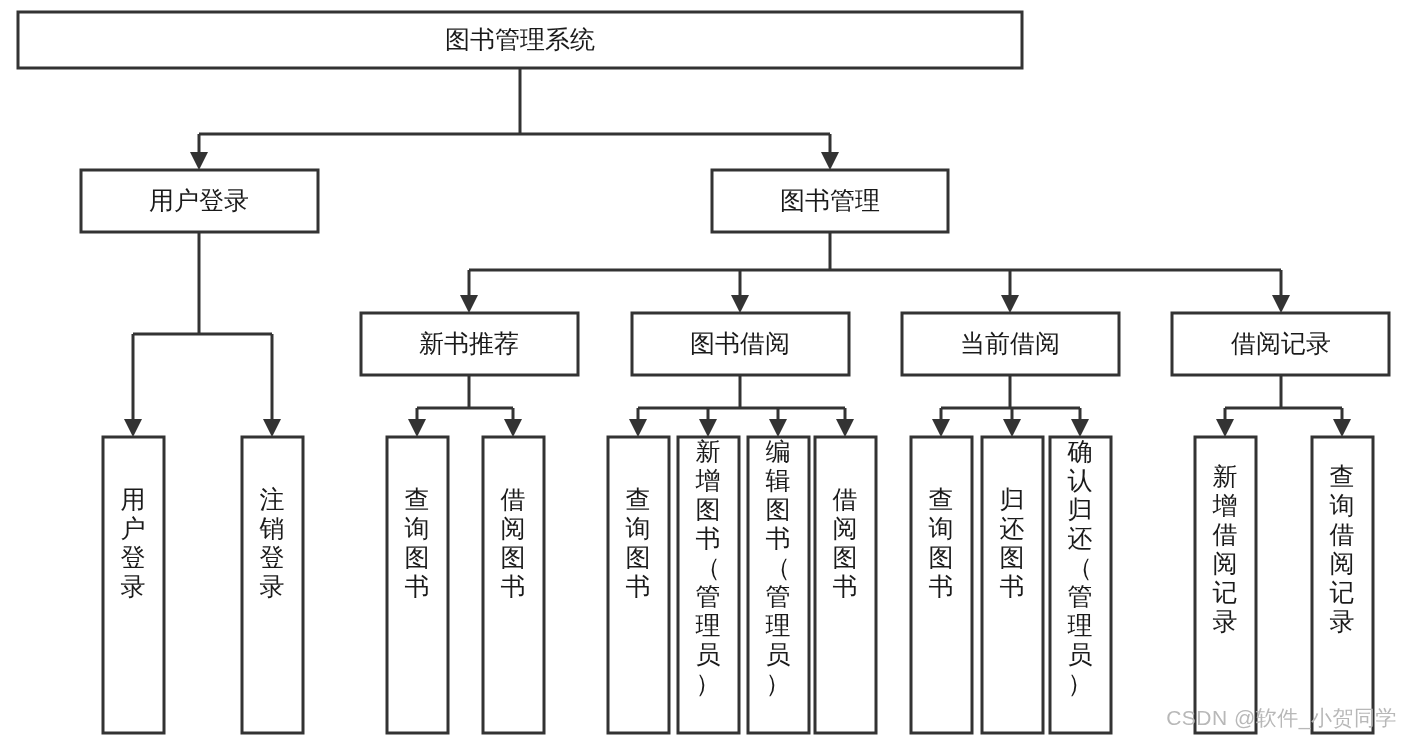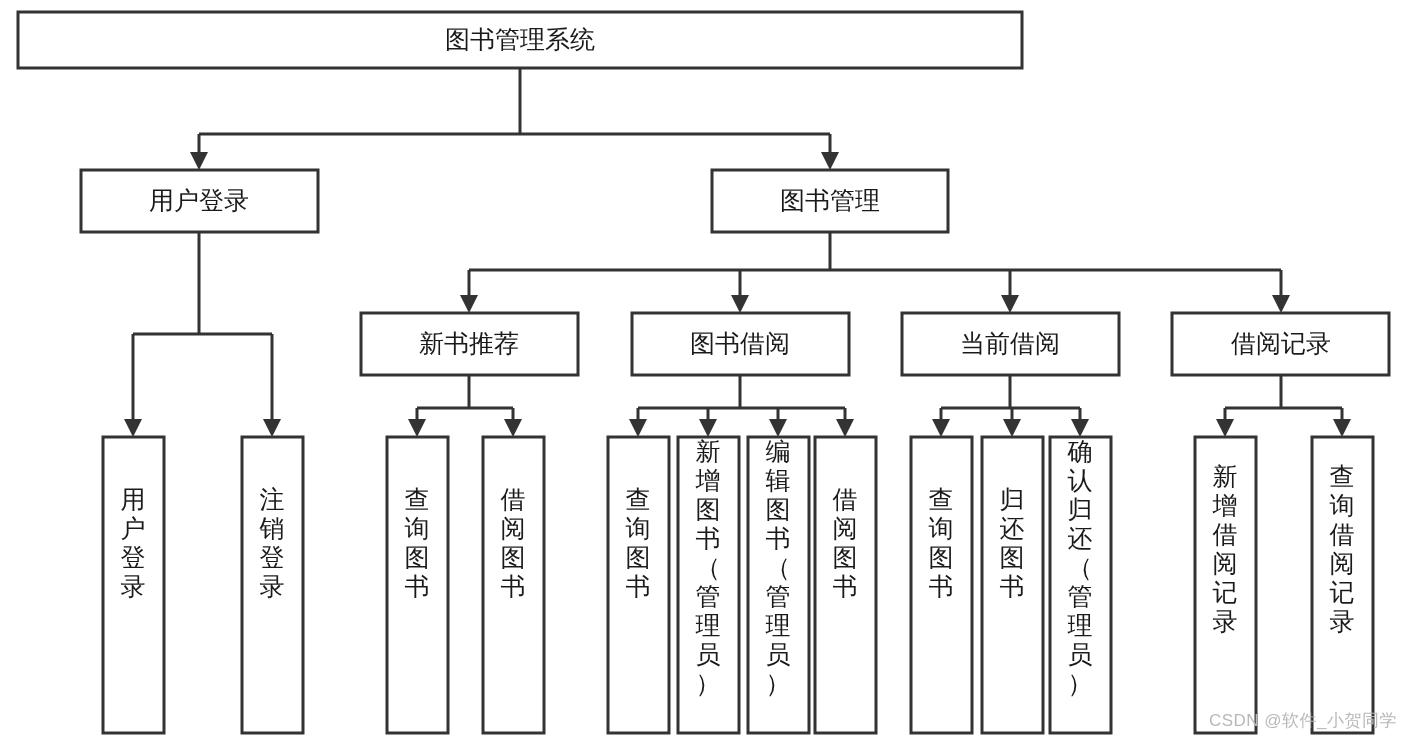--- a/index.html
+++ b/index.html
@@ -54,21 +54,21 @@
     fill: #1a1a1a;
     font-family: "Liberation Sans", sans-serif;
     font-size: 25px;
     text-anchor: middle;
   }
   .watermark {
     position: absolute;
     right: 8px;
     bottom: 4px;
     font-family: "Liberation Sans", sans-serif;
-    font-size: 17px;
+    font-size: 21px;
     color: #b8b8b8;
     letter-spacing: 0.5px;
     white-space: nowrap;
     pointer-events: none;
   }
 </style>
 </head>
 <body>
 
 <div id="diagram-root">

